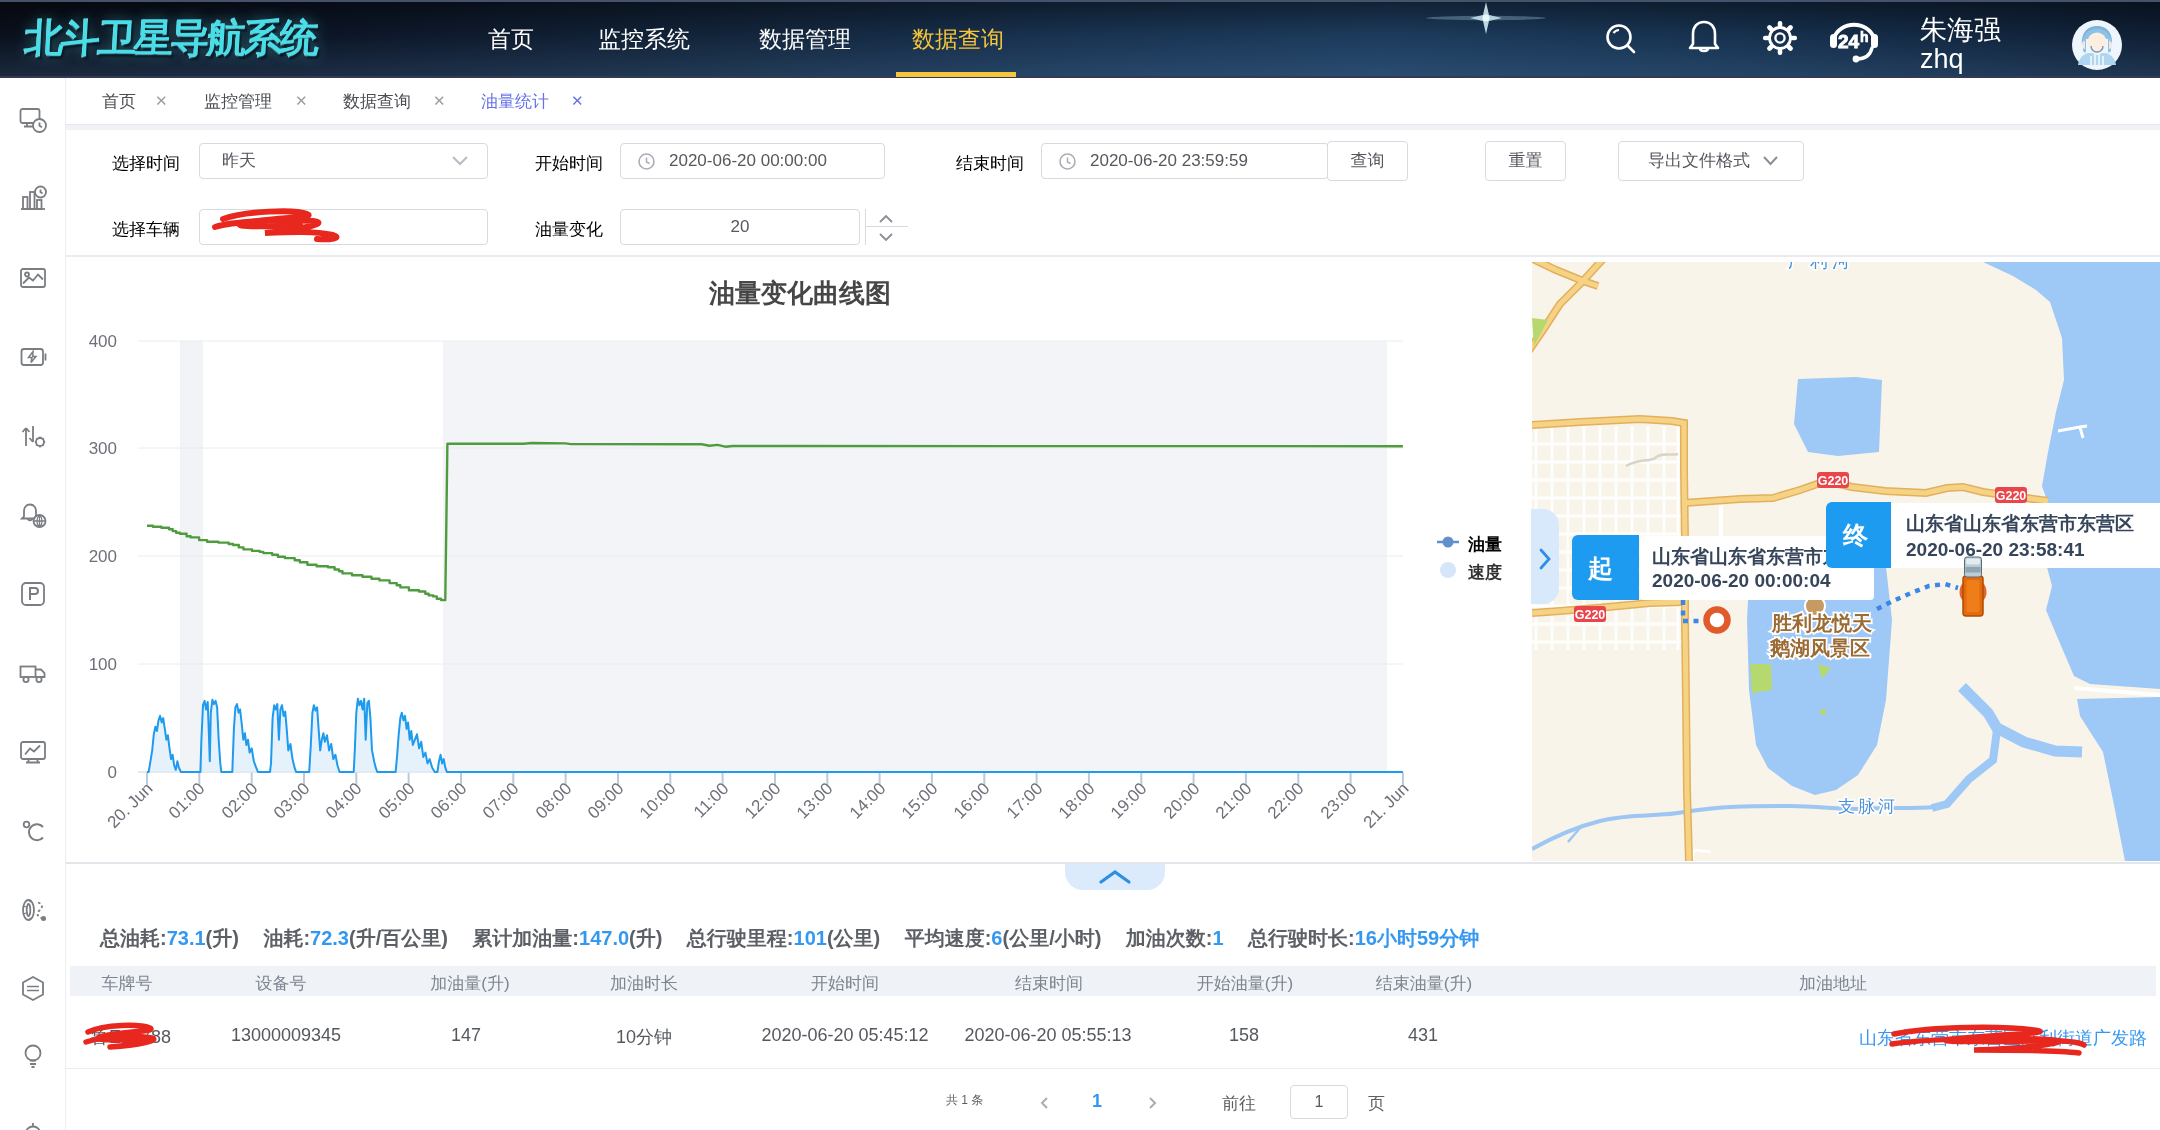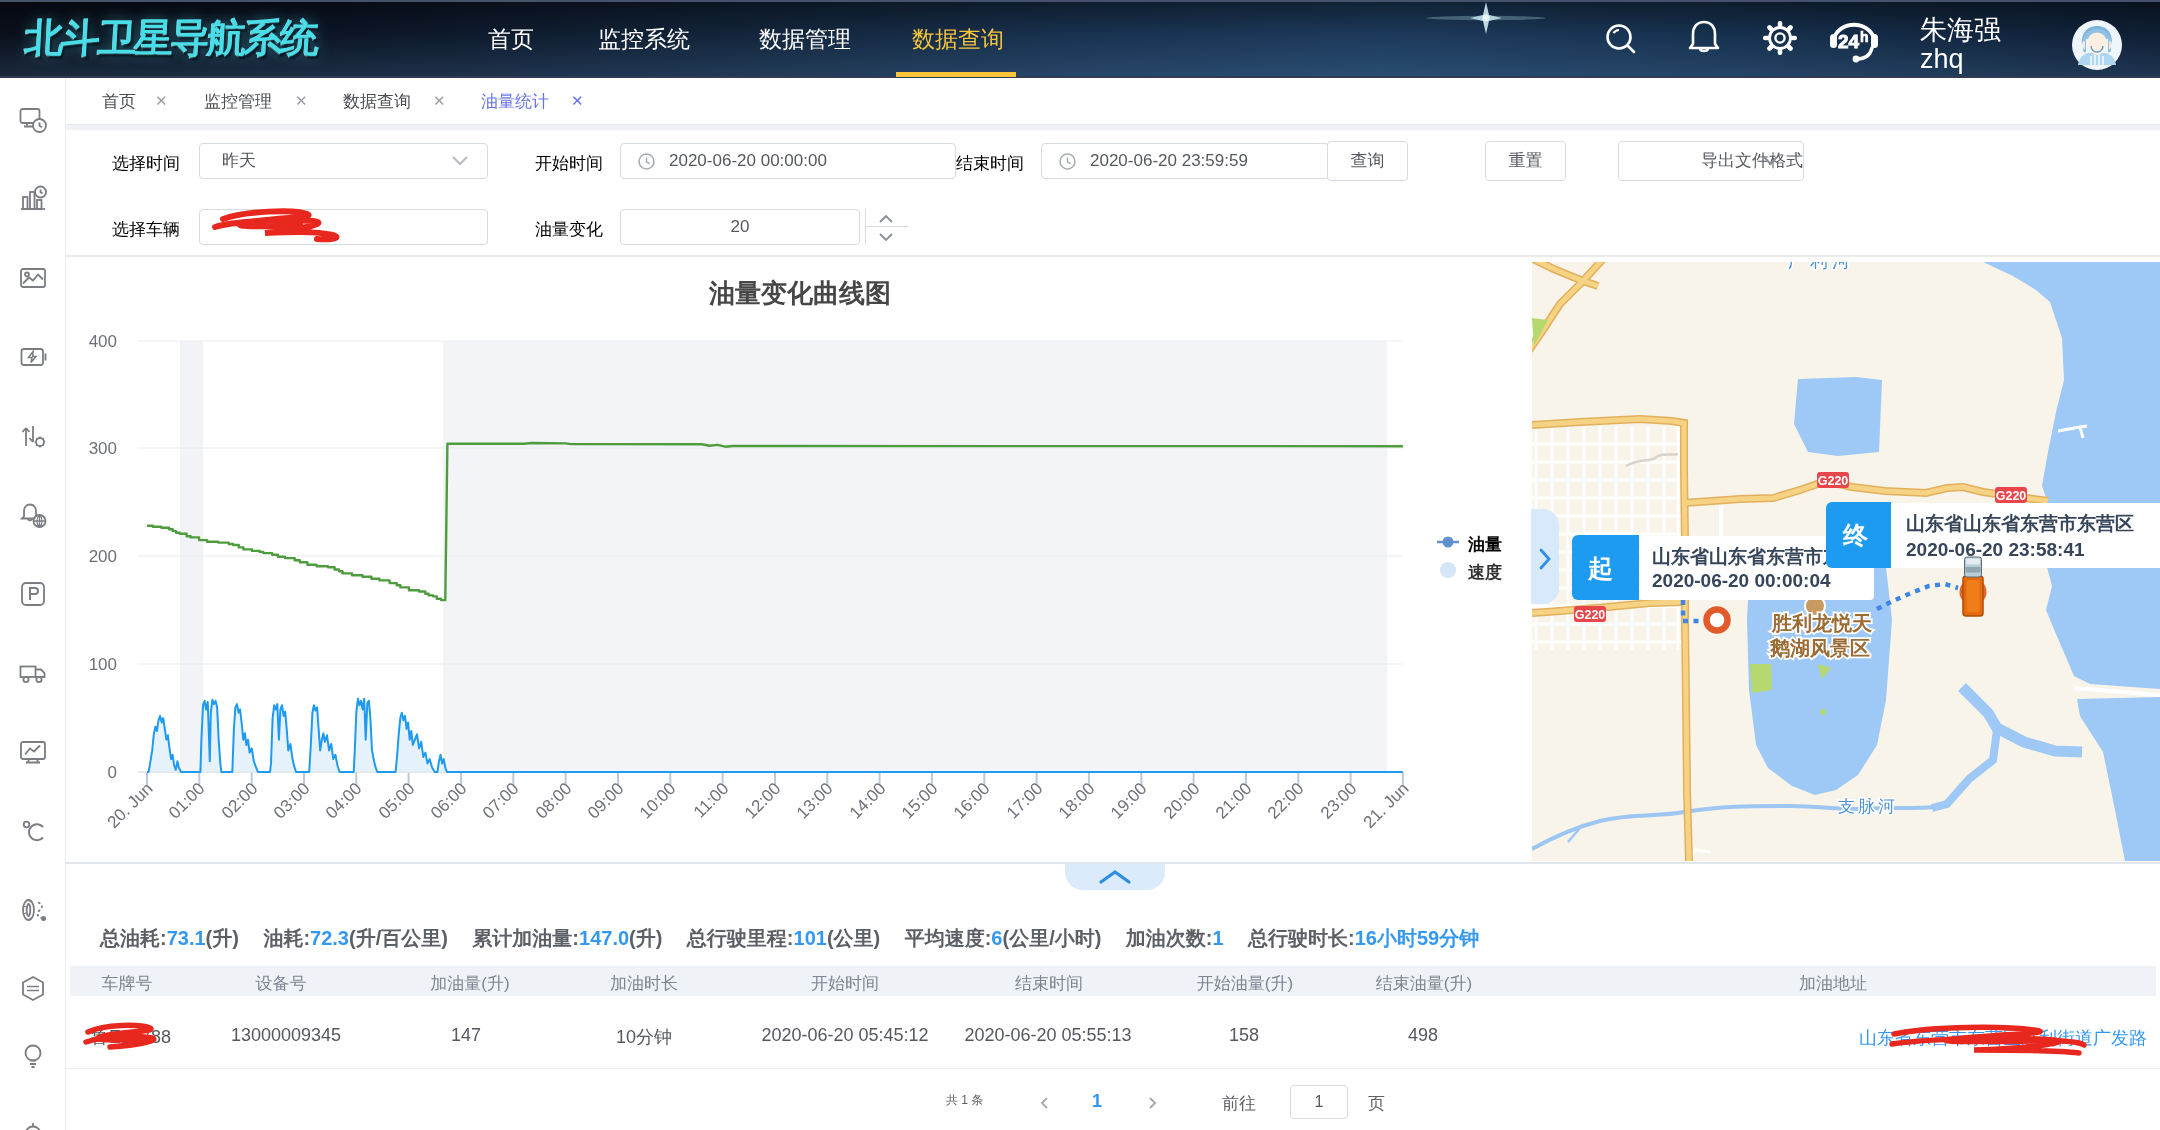--- a/index.html
+++ b/index.html
@@ -193,34 +193,34 @@
 <div class="tabx act" style="left:571px;">✕</div>
 
 <div id="panel"></div>
 
 <div class="flabel" style="left:112px;top:152px;">选择时间</div>
 <div class="fbox" style="left:199px;top:143px;width:289px;line-height:34px;padding-left:22px;">昨天</div>
 <svg class="abs" style="left:452px;top:156px;" width="16" height="10" viewBox="0 0 16 10">
     <path d="M1,1 L8,8 L15,1" fill="none" stroke="#b8bcc4" stroke-width="2"></path>
   </svg>
 <div class="flabel" style="left:535px;top:152px;">开始时间</div>
-<div class="fbox" style="left:620px;top:143px;width:336px;line-height:34px;padding-left:48px;">2020-06-20 00:00:00</div>
+<div class="fbox" style="left:620px;top:143px;width:265px;line-height:34px;padding-left:48px;">2020-06-20 00:00:00</div>
 <svg class="abs" style="left:638px;top:153px;" width="17" height="17" viewBox="0 0 17 17">
     <circle cx="8.5" cy="8.5" r="7.5" fill="none" stroke="#a9adb5" stroke-width="1.6"></circle>
     <path d="M8.5,4.5 L8.5,9 L11.5,10.5" fill="none" stroke="#a9adb5" stroke-width="1.5"></path>
   </svg>
 <div class="flabel" style="left:956px;top:152px;">结束时间</div>
 <div class="fbox" style="left:1041px;top:143px;width:288px;line-height:34px;padding-left:48px;">2020-06-20 23:59:59</div>
 <svg class="abs" style="left:1059px;top:153px;" width="17" height="17" viewBox="0 0 17 17">
     <circle cx="8.5" cy="8.5" r="7.5" fill="none" stroke="#a9adb5" stroke-width="1.6"></circle>
     <path d="M8.5,4.5 L8.5,9 L11.5,10.5" fill="none" stroke="#a9adb5" stroke-width="1.5"></path>
   </svg>
 <div class="btn" style="left:1327px;top:141px;width:81px;line-height:38px;">查询</div>
 <div class="btn" style="left:1485px;top:141px;width:81px;line-height:38px;">重置</div>
-<div class="btn" style="left:1618px;top:141px;width:186px;line-height:38px;text-align:right;padding-left:29px;">导出文件格式</div>
+<div class="btn" style="left:1618px;top:141px;width:186px;line-height:38px;text-align:left;padding-left:29px;">导出文件格式</div>
 <svg class="abs" style="left:1763px;top:156px;" width="15" height="10" viewBox="0 0 15 10">
     <path d="M1,1 L7.5,8 L14,1" fill="none" stroke="#8a8e96" stroke-width="2"></path>
   </svg>
 
 <div class="flabel" style="left:112px;top:218px;">选择车辆</div>
 <div class="fbox" style="left:199px;top:209px;width:289px;"></div>
 <svg class="abs" style="left:205px;top:205px;" width="150" height="40" viewBox="0 0 150 40">
  <g fill="none" stroke="#e8281e" stroke-width="6" stroke-linecap="round">
   <path d="M18,14 C40,6 90,4 102,9 C112,13 70,12 40,18 C20,22 60,22 95,20"></path>
   <path d="M10,22 C30,16 80,14 108,16 C125,18 100,24 60,28 C85,27 110,26 128,30 C138,33 125,35 112,34"></path>
@@ -425,21 +425,21 @@
 <div class="th" style="left:1245px;top:972px;">开始油量(升)</div>
 <div class="th" style="left:1424px;top:972px;">结束油量(升)</div>
 <div class="th" style="left:1833px;top:972px;">加油地址</div>
 <div class="td" style="left:131px;top:1025px;">鲁E12788</div>
 <div class="td" style="left:286px;top:1025px;">13000009345</div>
 <div class="td" style="left:466px;top:1025px;">147</div>
 <div class="td" style="left:644px;top:1025px;">10分钟</div>
 <div class="td" style="left:845px;top:1025px;">2020-06-20 05:45:12</div>
 <div class="td" style="left:1048px;top:1025px;">2020-06-20 05:55:13</div>
 <div class="td" style="left:1244px;top:1025px;">158</div>
-<div class="td" style="left:1423px;top:1025px;">498</div>
+<div class="td" style="left:1423px;top:1025px;">431</div>
 <div class="td" style="left:2003px;top:1026px;color:#3598f0;">山东省东营市东营区胜利街道广发路</div>
 <svg class="abs" style="left:80px;top:1018px;" width="95" height="38" viewBox="0 0 95 38">
  <g fill="none" stroke="#e8281e" stroke-width="5.5" stroke-linecap="round">
   <path d="M8,14 C25,6 60,6 70,10 C78,14 40,13 20,19 C10,22 40,23 62,21"></path>
   <path d="M6,24 C25,18 55,17 72,20 C80,22 60,27 30,29"></path>
  </g>
 </svg>
 <svg class="abs" style="left:1884px;top:1022px;" width="210" height="40" viewBox="0 0 210 40">
  <g fill="none" stroke="#e8281e" stroke-width="5.5" stroke-linecap="round">
   <path d="M10,12 C50,4 120,4 150,8 C175,11 120,12 70,17 C40,20 100,20 150,19 C180,18 195,20 200,23"></path>

